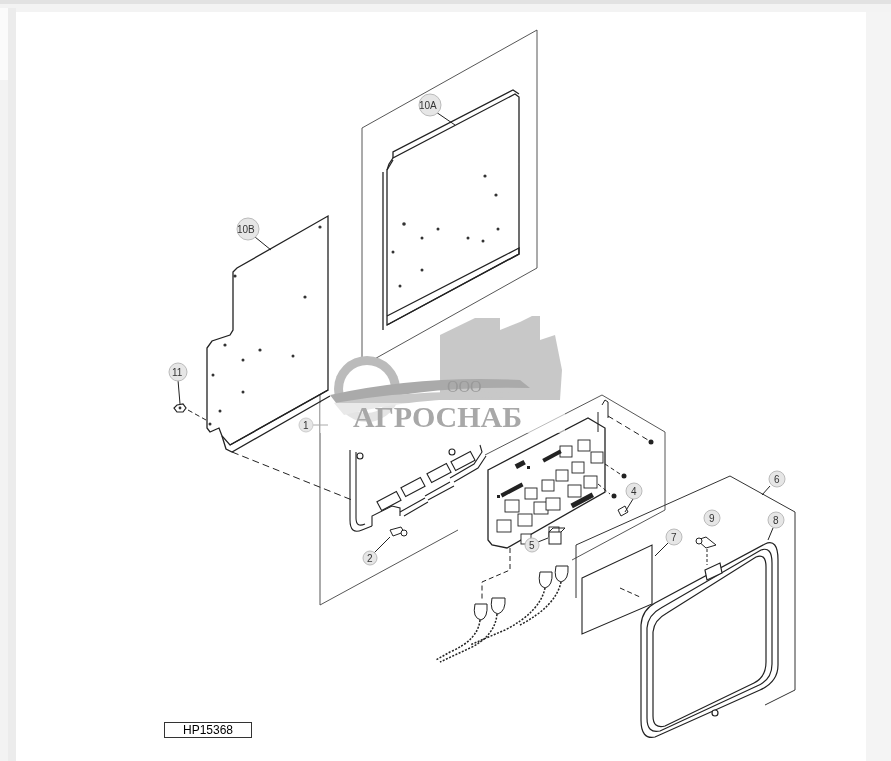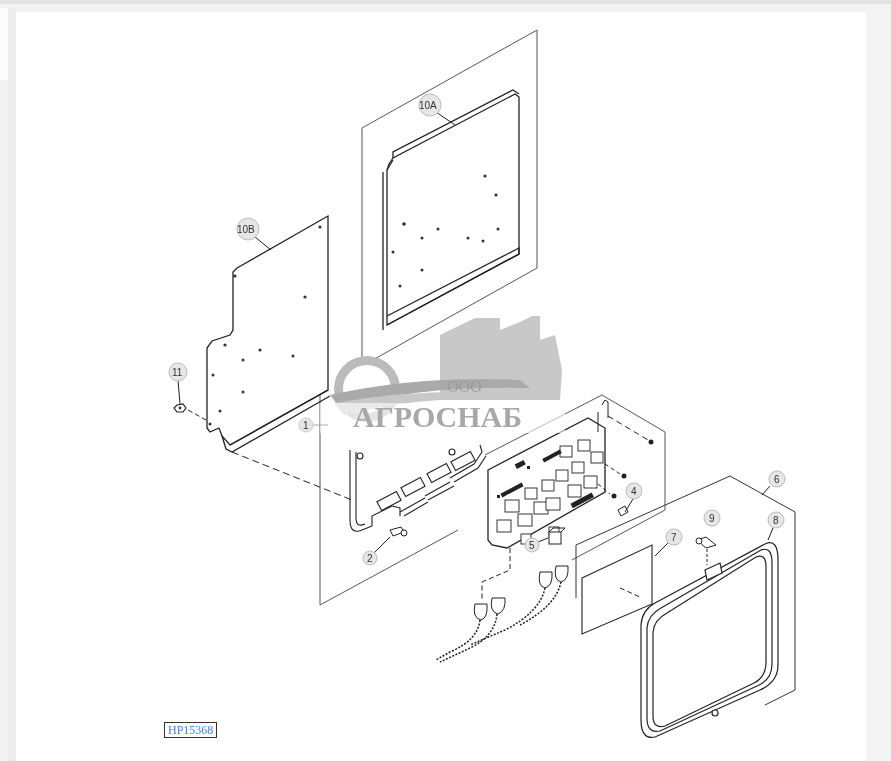--- a/index.html
+++ b/index.html
@@ -14,23 +14,23 @@
     .left-strip { position: absolute; left: 8px; top: 8px; width: 8px; height: 753px; background: #ececec; }
     .canvas {
       position: absolute; left: 16px; top: 12px; width: 850px; height: 749px;
       background: #ffffff;
     }
     .right-strip { position: absolute; left: 866px; top: 12px; width: 25px; height: 749px; background: #f4f4f4; }
     svg { position: absolute; left: 0; top: 0; }
     .callout-text { font-family: "Liberation Sans", sans-serif; font-size: 10px; fill: #333; }
     .fig-label {
       position: absolute; left: 164px; top: 722px;
-      border: 1px solid #333; padding: 0 3px;
-      font-size: 12px; line-height: 14px; color: #3b82f6; background: #fff;
-      font-family: Liberation Serif, serif;
+      border: 1px solid #333; padding: 0 18px;
+      font-size: 12px; line-height: 14px; color: #000000; background: #fff;
+      font-family: Liberation Sans, sans-serif;
     }
   </style>
 </head>
 <body>
 
 <div class="top-bar"></div>
 <div class="left-panel"></div>
 <div class="left-strip"></div>
 <div class="right-strip"></div>
 

